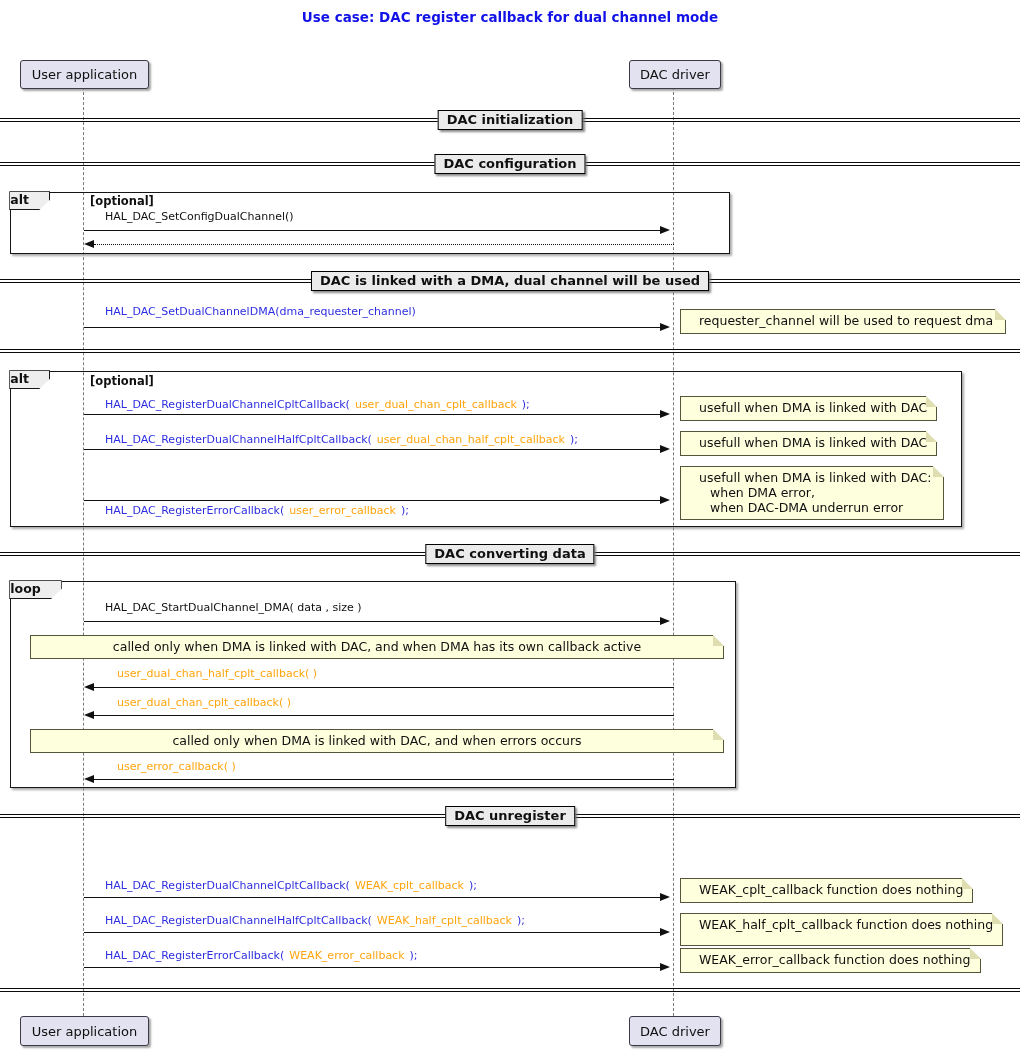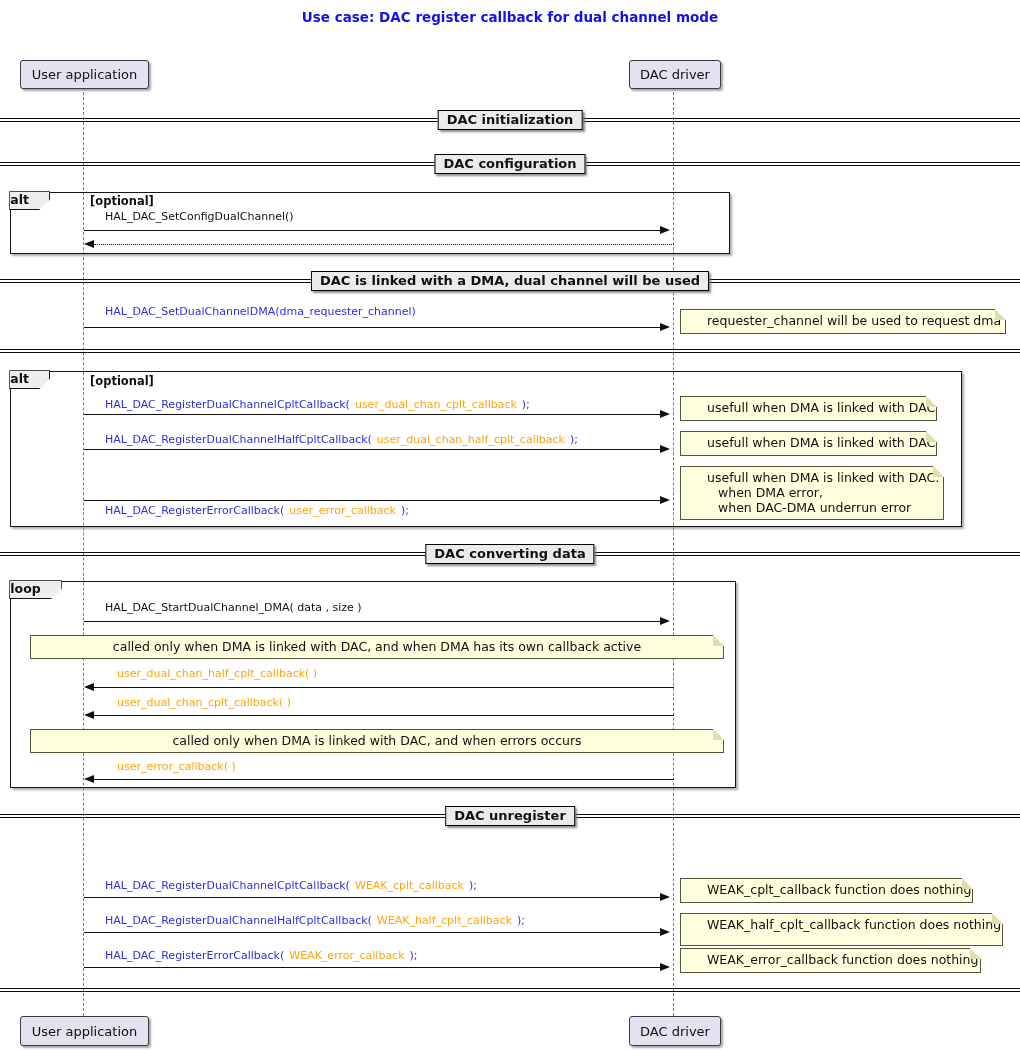--- a/index.html
+++ b/index.html
@@ -32,21 +32,21 @@
   .msg .blue{color:var(--message-blue);}
   .msg .orange{color:var(--message-orange);padding:0 5px;}
   .msg.orange-only{color:var(--message-orange);}
   .mline{position:absolute;height:0;border-top:1.3px solid var(--line-black);}
   .mline.dotted{border-top:1.3px dotted var(--line-black);}
   .arr-r{position:absolute;width:0;height:0;border-top:4.5px solid transparent;
     border-bottom:4.5px solid transparent;border-left:10px solid var(--line-black);}
   .arr-l{position:absolute;width:0;height:0;border-top:4.5px solid transparent;
     border-bottom:4.5px solid transparent;border-right:10px solid var(--line-black);}
   .note{position:absolute;background:var(--note-bg);border:1px solid var(--note-border);
-    font-size:12.5px;padding:3px 26px;box-sizing:border-box;white-space:nowrap;}
+    font-size:12.5px;padding:3px 18px;box-sizing:border-box;white-space:nowrap;}
   .note::before{content:"";position:absolute;top:-1px;right:-1px;border-style:solid;
     border-width:0 11px 11px 0;border-color:#fff #fff #dedeb0 #dedeb0;}
   .note.center{text-align:center;}
   .indent{padding-left:11px;}
 </style>
 </head>
 <body>
 
 <div id="canvas">
 

